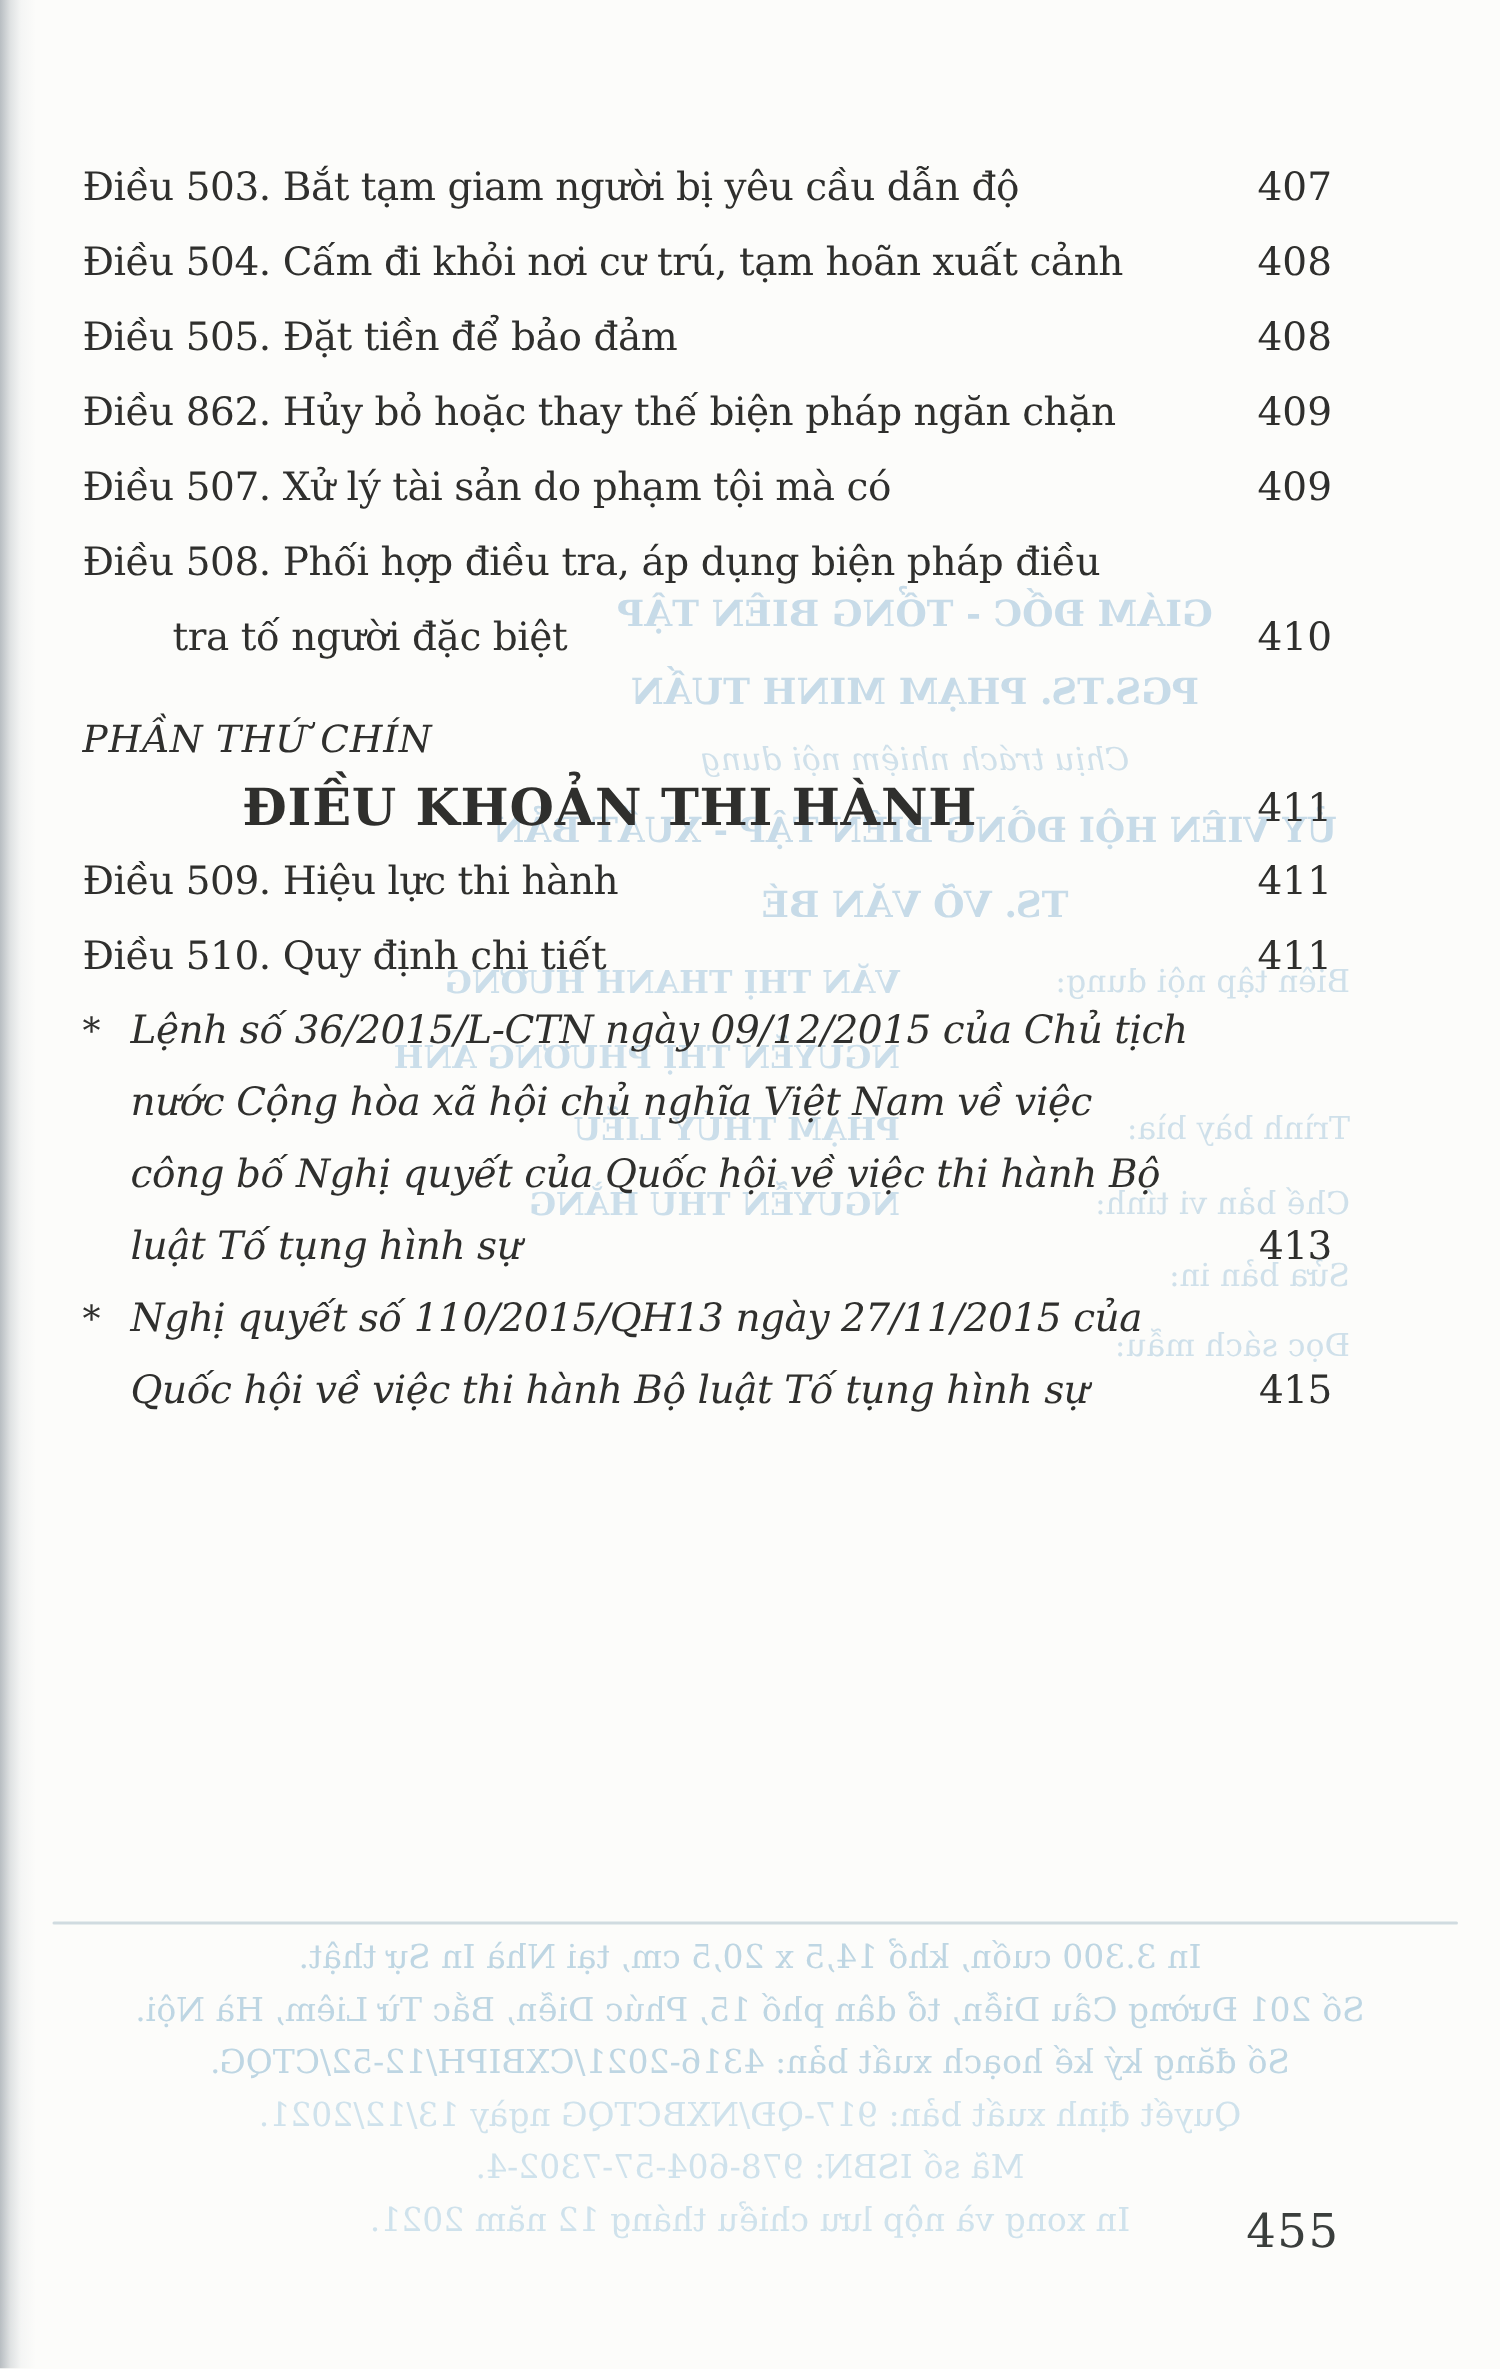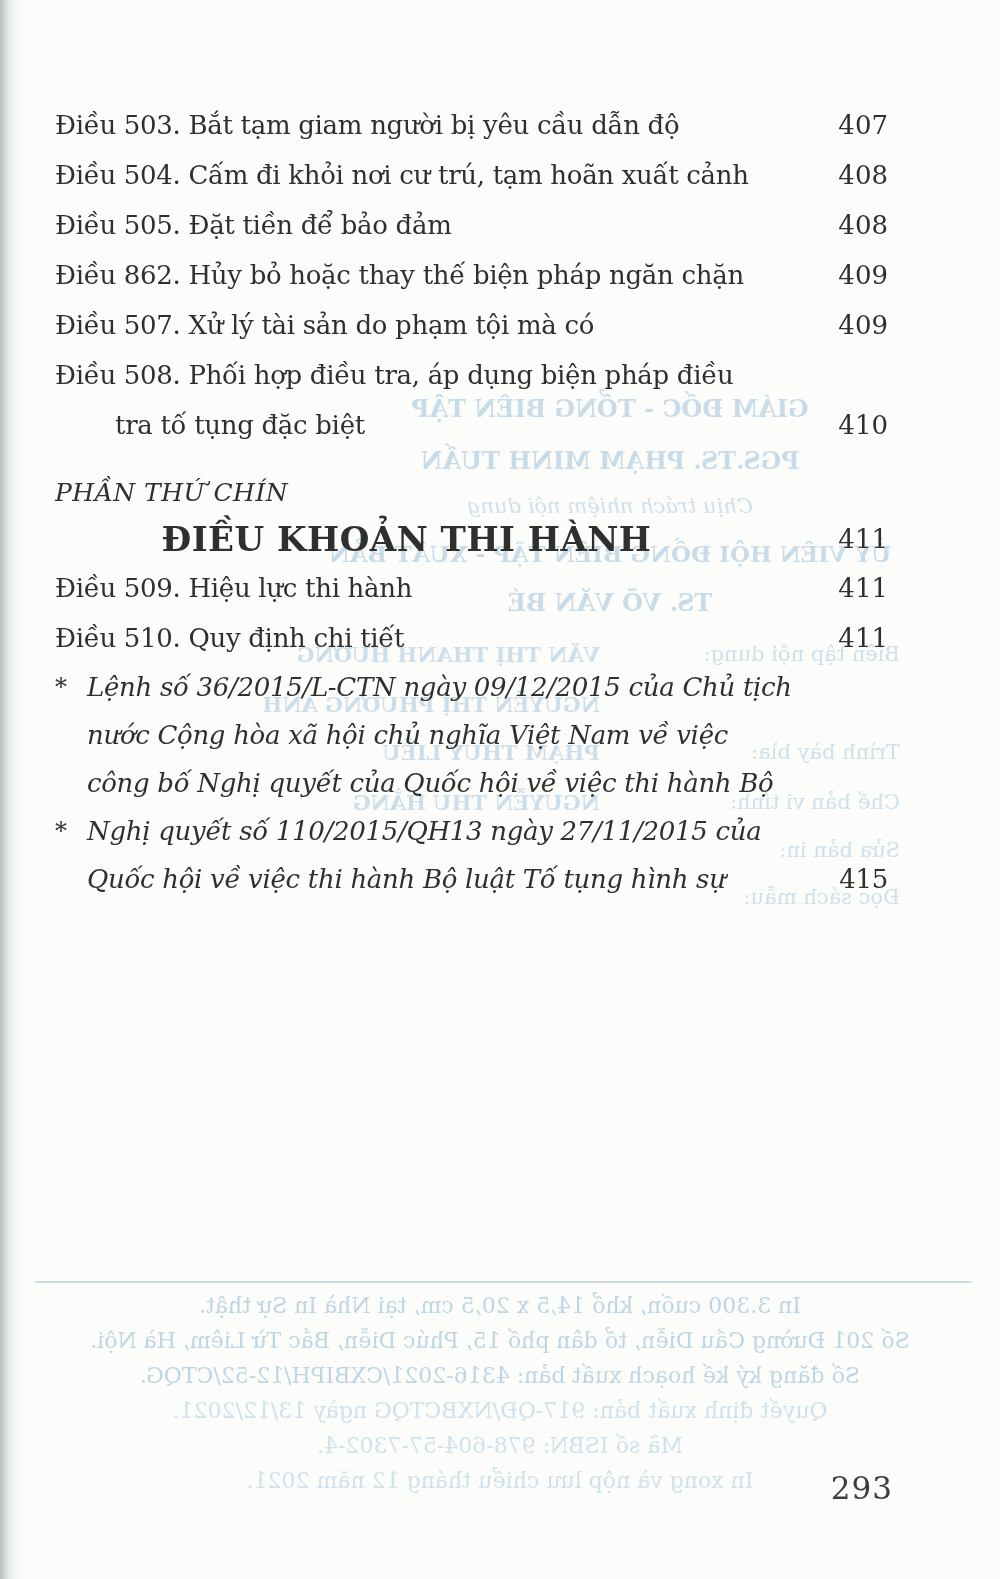--- a/index.html
+++ b/index.html
@@ -122,21 +122,21 @@
     </div>
     <div class="toc-row">
       <span class="t">Điều 507. Xử lý tài sản do phạm tội mà có</span>
       <span class="p">409</span>
     </div>
 
     <div class="toc-row">
       <span class="t">Điều 508. Phối hợp điều tra, áp dụng biện pháp điều</span>
     </div>
     <div class="toc-row indent">
-      <span class="t">tra tố tụng đặc biệt</span>
+      <span class="t">tra tố người đặc biệt</span>
       <span class="p">410</span>
     </div>
 
     <div class="spacer"></div>
 
     <div class="part-kicker">PHẦN THỨ CHÍN</div>
     <div class="part-title-row">
       <div class="part-title-center">ĐIỀU KHOẢN THI HÀNH</div>
       <span class="p">411</span>
     </div>
@@ -149,20 +149,24 @@
       <span class="t">Điều 510. Quy định chi tiết</span>
       <span class="p">411</span>
     </div>
 
     <div class="starred">
       <span class="star">*</span>
       <div class="star-body">
         <div class="sline">Lệnh số 36/2015/L-CTN ngày 09/12/2015 của Chủ tịch</div>
         <div class="sline">nước Cộng hòa xã hội chủ nghĩa Việt Nam về việc</div>
         <div class="sline">công bố Nghị quyết của Quốc hội về việc thi hành Bộ</div>
+        <div class="sline last">
+          <span>luật Tố tụng hình sự</span>
+          <span class="p">413</span>
+        </div>
       </div>
     </div>
 
     <div class="starred">
       <span class="star">*</span>
       <div class="star-body">
         <div class="sline">Nghị quyết số 110/2015/QH13 ngày 27/11/2015 của</div>
         <div class="sline last">
           <span>Quốc hội về việc thi hành Bộ luật Tố tụng hình sự</span>
           <span class="p">415</span>
@@ -176,15 +180,15 @@
 
   <div class="bleed-bottom" aria-hidden="true">
     <div class="strong">In 3.300 cuốn, khổ 14,5 x 20,5 cm, tại Nhà In Sự thật.</div>
     <div class="strong">Số 201 Đường Cầu Diễn, tổ dân phố 15, Phúc Diễn, Bắc Từ Liêm, Hà Nội.</div>
     <div class="strong">Số đăng ký kế hoạch xuất bản: 4316-2021/CXBIPH/12-52/CTQG.</div>
     <div>Quyết định xuất bản: 917-QĐ/NXBCTQG ngày 13/12/2021.</div>
     <div>Mã số ISBN: 978-604-57-7302-4.</div>
     <div>In xong và nộp lưu chiểu tháng 12 năm 2021.</div>
   </div>
 
-  <div class="folio">293</div>
+  <div class="folio">455</div>
 
 </div>
 
 </body></html>

